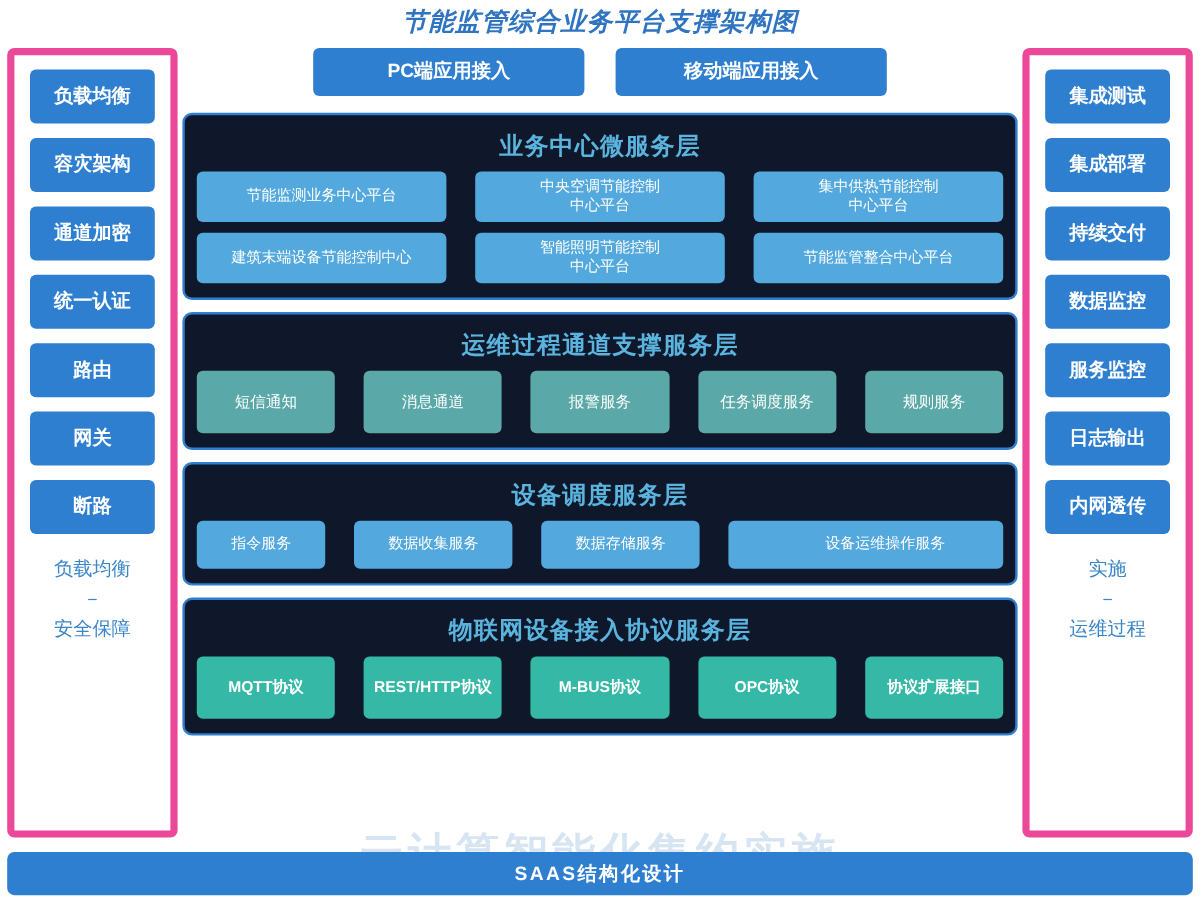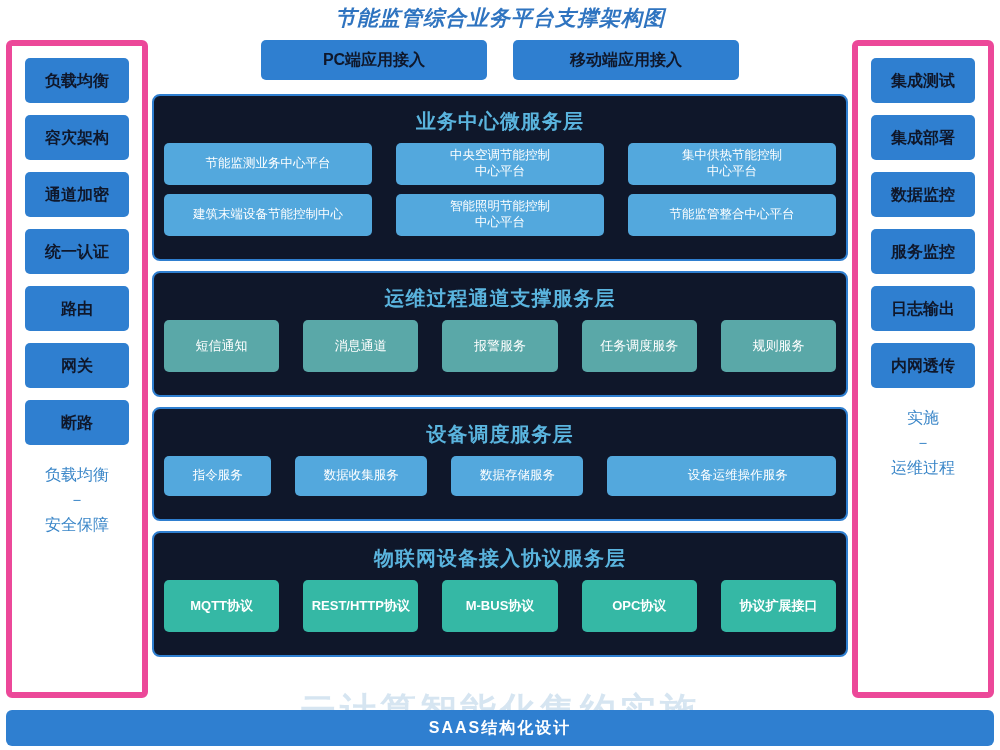--- a/index.html
+++ b/index.html
@@ -8,21 +8,21 @@
     background:#ffffff;
     font-family:"Liberation Sans","DejaVu Sans",sans-serif;
     position:relative;overflow:hidden;
   }
   .title{
     position:absolute;left:0;top:4px;width:1000px;text-align:center;
     font-size:21px;font-weight:bold;color:#2f74c0;letter-spacing:1px;font-style:italic;
   }
   
   .blue-pill{
-    background:#2f7fd0;color:#0f172a;border-radius:5px;
+    background:#2f7fd0;color:#ffffff;border-radius:5px;
     display:flex;align-items:center;justify-content:center;
     font-size:15px;font-weight:bold;text-align:left;line-height:1.2;
   }
   .light-pill{
     background:#53a8dd;color:#fff;border-radius:5px;
     display:flex;align-items:center;justify-content:center;
     font-size:12.5px;text-align:center;line-height:1.25;padding:2px 4px;
     box-sizing:border-box;
   }
   .teal-pill{
@@ -60,21 +60,21 @@
   .top-btn{width:226px;height:40px;font-size:16px;}
   .layer{
     border:2px solid #2f7fd0;border-radius:8px;box-sizing:border-box;
     padding:6px 10px 10px 10px;margin-bottom:10px;background:#0f172a;
   }
   .layer-title{
     text-align:center;color:#5ab4de;font-size:20px;font-weight:bold;
     padding:6px 0 8px 0;letter-spacing:1px;
   }
   .row{display:flex;gap:24px;margin-bottom:9px;}
-  .row:last-child{margin-bottom:13px;}
+  .row:last-child{margin-bottom:2px;}
   .r1 .cell{height:40px;flex:1;}
   .r-eq .cell{flex:1;height:52px;}
   
   #layer-business .cell{height:42px;}
   
   .dev .cell{height:40px;}
   .dev .c1{flex:1.0;}
   .dev .c2{flex:1.25;}
   .dev .c3{flex:1.25;}
   .dev .c4{flex:1.9;padding-left:36px;}
@@ -105,20 +105,21 @@
   <div class="blue-pill side-item">网关</div>
   <div class="blue-pill side-item">断路</div>
   <div class="side-caption" style="white-space:pre-line;">负载均衡
 －
 安全保障</div>
 </div>
 
 <div class="side-col right">
   <div class="blue-pill side-item">集成测试</div>
   <div class="blue-pill side-item">集成部署</div>
+  <div class="blue-pill side-item">持续交付</div>
   <div class="blue-pill side-item">数据监控</div>
   <div class="blue-pill side-item">服务监控</div>
   <div class="blue-pill side-item">日志输出</div>
   <div class="blue-pill side-item">内网透传</div>
   <div class="side-caption" style="white-space:pre-line;">实施
 －
 运维过程</div>
 </div>
 
 <div class="center">

